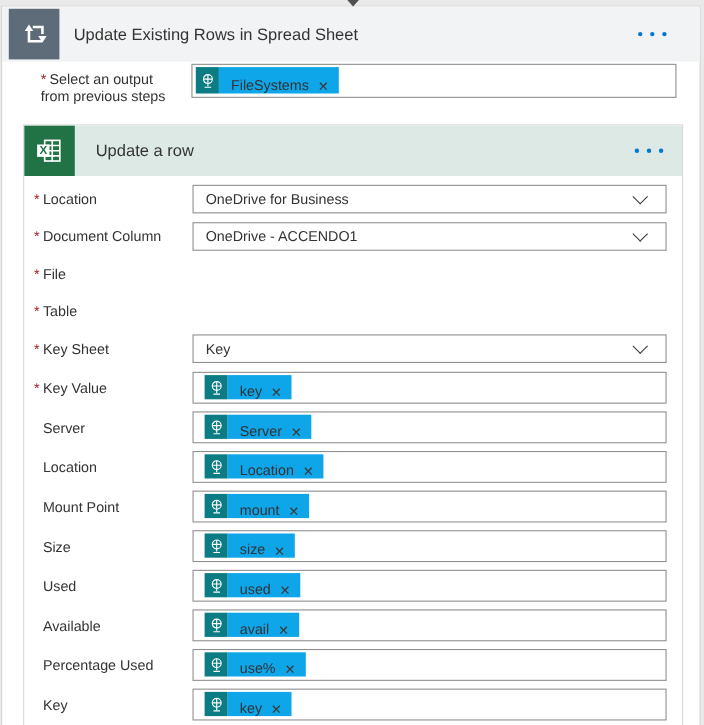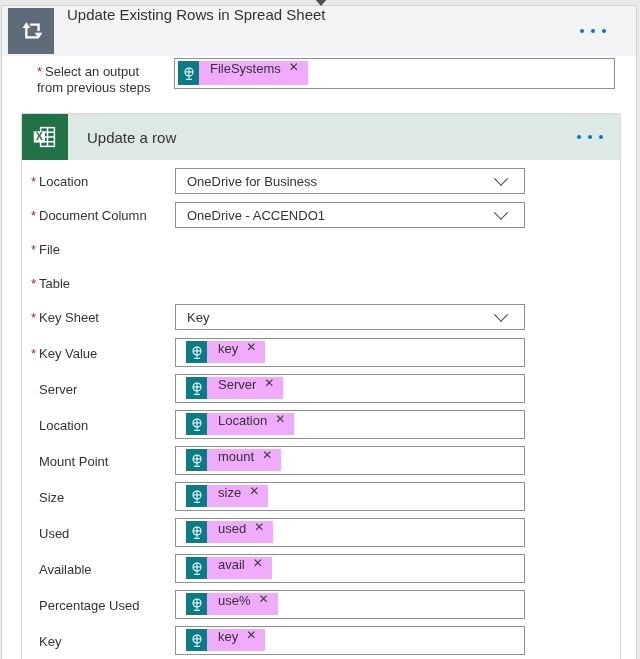--- a/index.html
+++ b/index.html
@@ -16,21 +16,21 @@
     border-left:7px solid transparent;border-right:7px solid transparent;
     border-top:8px solid #4f4f4f;z-index:5;
   }
   
   .outer-card{
     position:absolute;left:1px;top:5px;width:636px;height:700px;
     background:#fff;border:1px solid #d2d2d2;box-sizing:border-box;
   }
   .outer-header{
     position:relative;height:50px;background:#f1f3f4;
-    display:flex;
+    display:flex;align-items:center;
   }
   .loop-icon-box{
     width:46px;height:46px;margin:2px 0 2px 6px;background:#5e6c79;
     display:flex;align-items:center;justify-content:center;flex:0 0 auto;
   }
   .card-title{font-size:15px;color:#333;margin-left:13px;white-space:nowrap;}
   .dots{
     margin-left:auto;display:flex;gap:7px;align-items:center;
     background:none;border:none;cursor:pointer;padding:4px;
   }
@@ -59,21 +59,21 @@
   .folder:before{
     content:"";position:absolute;left:-1.5px;top:-5px;width:7px;height:2.5px;
     border:1.5px solid #3b3a39;border-bottom:none;border-top-left-radius:2px;border-top-right-radius:2px;
   }
   
   .pill{position:absolute;top:2px;display:flex;align-items:stretch;height:calc(100% - 5px);}
   .pill-icon{
     width:21px;background:#0b7c84;display:flex;align-items:center;justify-content:center;flex:0 0 auto;
   }
   .pill-body{
-    background:#f0abfc;display:flex;align-items:flex-start;
+    background:#0ea5e9;display:flex;align-items:flex-end;
     padding:0 9px 0 11px;gap:8px;
   }
   .pill-text{font-size:13px;color:#333;white-space:nowrap;}
   .pill-x{font-size:12px;color:#3b3a39;cursor:pointer;line-height:1;}
   
   .output-label{
     position:absolute;left:35px;top:58px;font-size:13px;line-height:16px;color:#333;
   }
   .output-box{left:172px;top:52px;width:441px;height:31px;}
   .output-box .pill{left:3px;}
@@ -93,21 +93,21 @@
   .excel-header .dots{margin-right:13px;}
   .excel-fields{padding-top:8px;}
   .frow{position:relative;margin:0 0 8px 0;}
   .frow.h26{height:26px;}
   .frow.h29{height:29px;margin-bottom:7px;}
   .flabel{
     position:absolute;left:17px;top:50%;transform:translateY(-50%);
     font-size:13px;color:#333;white-space:nowrap;
   }
   .flabel .req{position:absolute;left:-8px;margin:0;}
-  .frow .fbox{left:153px;top:0;width:350px;height:100%;}
+  .frow .fbox{left:153px;top:0;width:431px;height:100%;}
   .frow .pill{left:10px;}
 </style>
 </head>
 <body>
 
 <div class="connector-arrow"></div>
 
 <div class="outer-card">
 
   <div class="outer-header">

